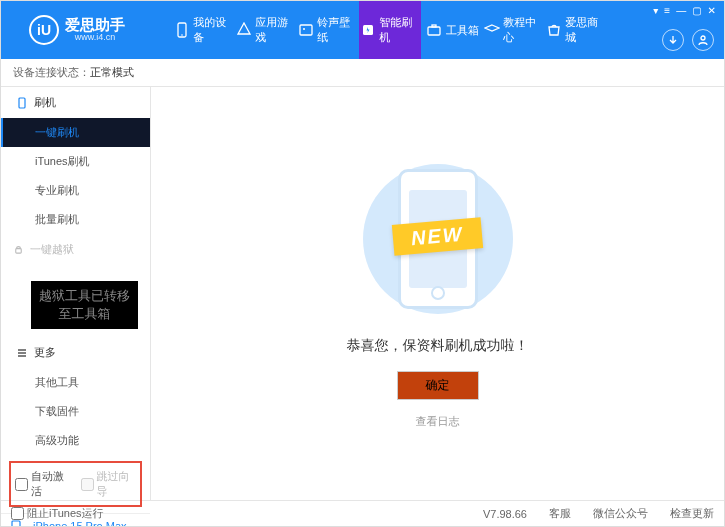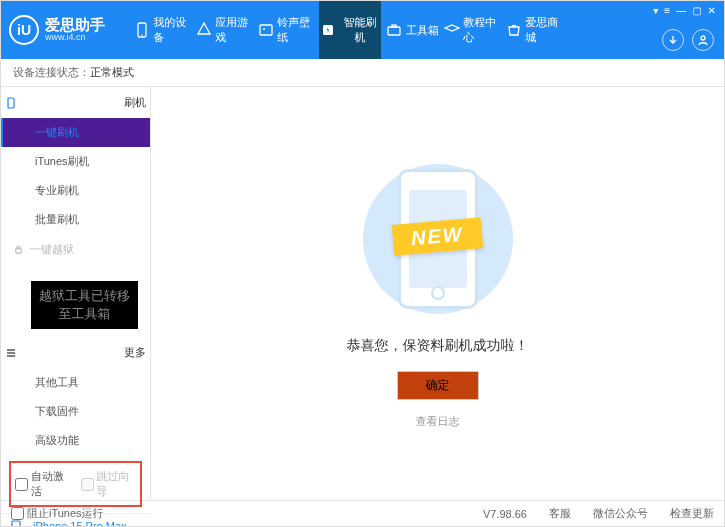--- a/index.html
+++ b/index.html
@@ -1,44 +1,44 @@
 <!DOCTYPE html>
 <html><head>
 <meta charset="utf-8">
 <style>
 * { margin: 0; padding: 0; box-sizing: border-box; font-family: "Microsoft YaHei", Arial, sans-serif; }
 body { background: #fff; width: 725px; height: 527px; overflow: hidden; border: 1px solid #ddd; }
 
 
 .header { background: #1e88f5; height: 58px; display: flex; align-items: center; color: #fff; position: relative; }
-.logo-area { display: flex; align-items: center; padding: 0 8px; }
+.logo-area { display: flex; align-items: center; padding: 0 28px; text-align: center; }
 .logo-circle { width: 30px; height: 30px; border: 2px solid #fff; border-radius: 50%; display: flex; align-items: center; justify-content: center; font-size: 14px; font-weight: bold; margin-right: 6px; }
 .logo-text { display: flex; flex-direction: column; line-height: 1.1; }
 .logo-title { font-size: 15px; font-weight: bold; }
 .logo-sub { font-size: 9px; opacity: 0.85; }
 .nav { display: flex; height: 100%; margin-left: 20px; }
 .nav-item { width: 62px; display: flex; flex-direction: row; align-items: center; justify-content: center; font-size: 11px; cursor: pointer; gap: 3px; }
-.nav-item.active { background: #0c4a6e; text-align: center; }
+.nav-item.active { background: #6d28d9; }
 .nav-icon { width: 18px; height: 18px; display: flex; align-items: center; justify-content: center; }
 .header-right { position: absolute; right: 8px; top: 4px; display: flex; gap: 6px; font-size: 10px; }
 .header-right span { cursor: pointer; }
 .header-circles { position: absolute; right: 10px; bottom: 8px; display: flex; gap: 8px; }
 .hcircle { width: 22px; height: 22px; border: 1.5px solid rgba(255,255,255,0.7); border-radius: 50%; display: flex; align-items: center; justify-content: center; cursor: pointer; }
 
 
 .status-bar { height: 28px; border-bottom: 1px solid #e5e5e5; display: flex; align-items: center; padding: 0 12px; font-size: 11px; color: #666; }
 .status-value { color: #333; font-weight: 500; }
 
 
 .body { display: flex; height: calc(100% - 58px - 28px - 26px); }
 .sidebar { width: 150px; border-right: 1px solid #e5e5e5; display: flex; flex-direction: column; font-size: 11px; color: #555; }
-.side-section { padding: 8px 4px; display: flex; align-items: center; gap: 6px; color: #333; justify-content: space-between; }
+.side-section { padding: 8px 15px; display: flex; align-items: center; gap: 6px; color: #333; }
 .side-section.heading { font-weight: 500; }
 .side-item { padding: 7px 0 7px 34px; cursor: pointer; color: #555; }
-.side-item.active { background: #4c1d95; color: #1e88f5; border-left: 2px solid #1e88f5; padding-left: 32px; }
+.side-item.active { background: #0f172a; color: #1e88f5; border-left: 2px solid #1e88f5; padding-left: 32px; }
 .side-locked { color: #bbb; padding: 8px 12px; display: flex; align-items: center; gap: 6px; }
 .side-note { background: #000000; margin: 16px 12px 8px 30px; padding: 6px 8px; font-size: 13px; color: #888; text-align: center; line-height: 1.4; }
 .checkbox-row { border: 2px solid #e74c3c; margin: 6px 8px; padding: 6px 4px; display: flex; gap: 10px; align-items: center; }
 .chk { display: flex; align-items: center; gap: 3px; cursor: pointer; }
 .chk input { margin: 0; }
 .chk.disabled { color: #bbb; }
 .device-info { padding: 6px 10px; border-top: 1px solid #eee; }
 .device-name { color: #1e88f5; font-size: 11px; display: flex; align-items: center; gap: 12px; }
 .device-badge { display: inline-block; border: 1px solid #f9a8d4; border-radius: 2px; padding: 0 4px; font-size: 9px; color: #666; margin-top: 3px; }
 

